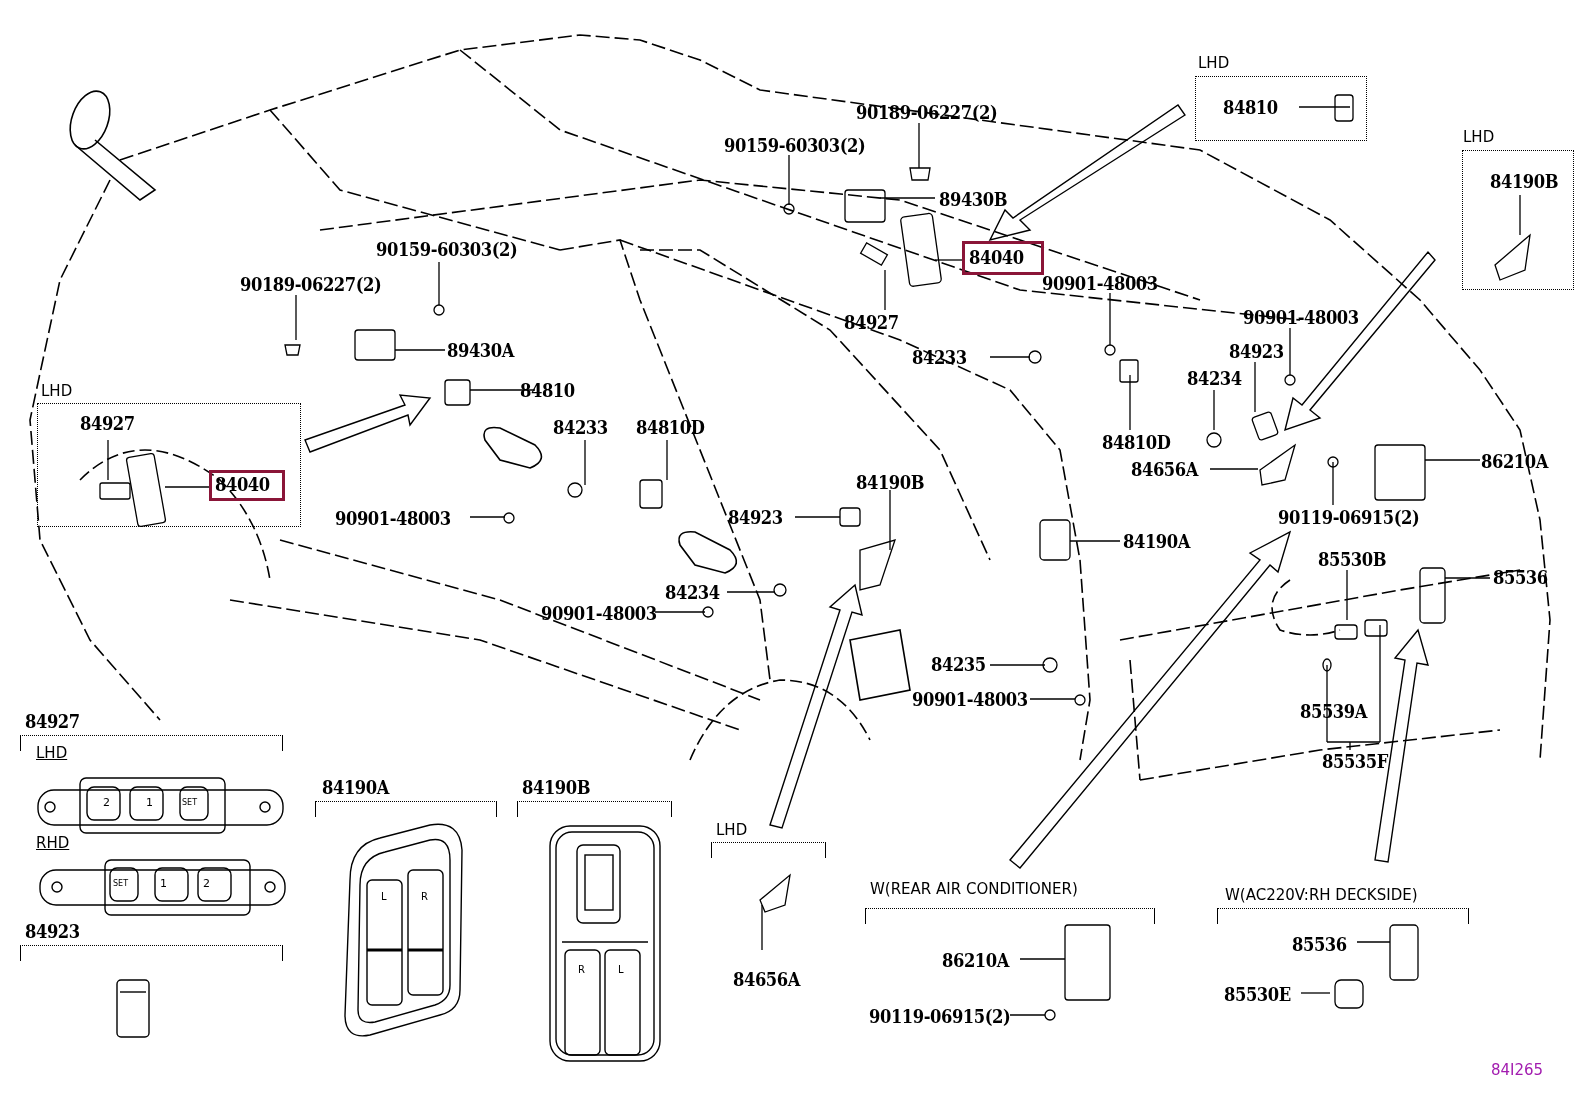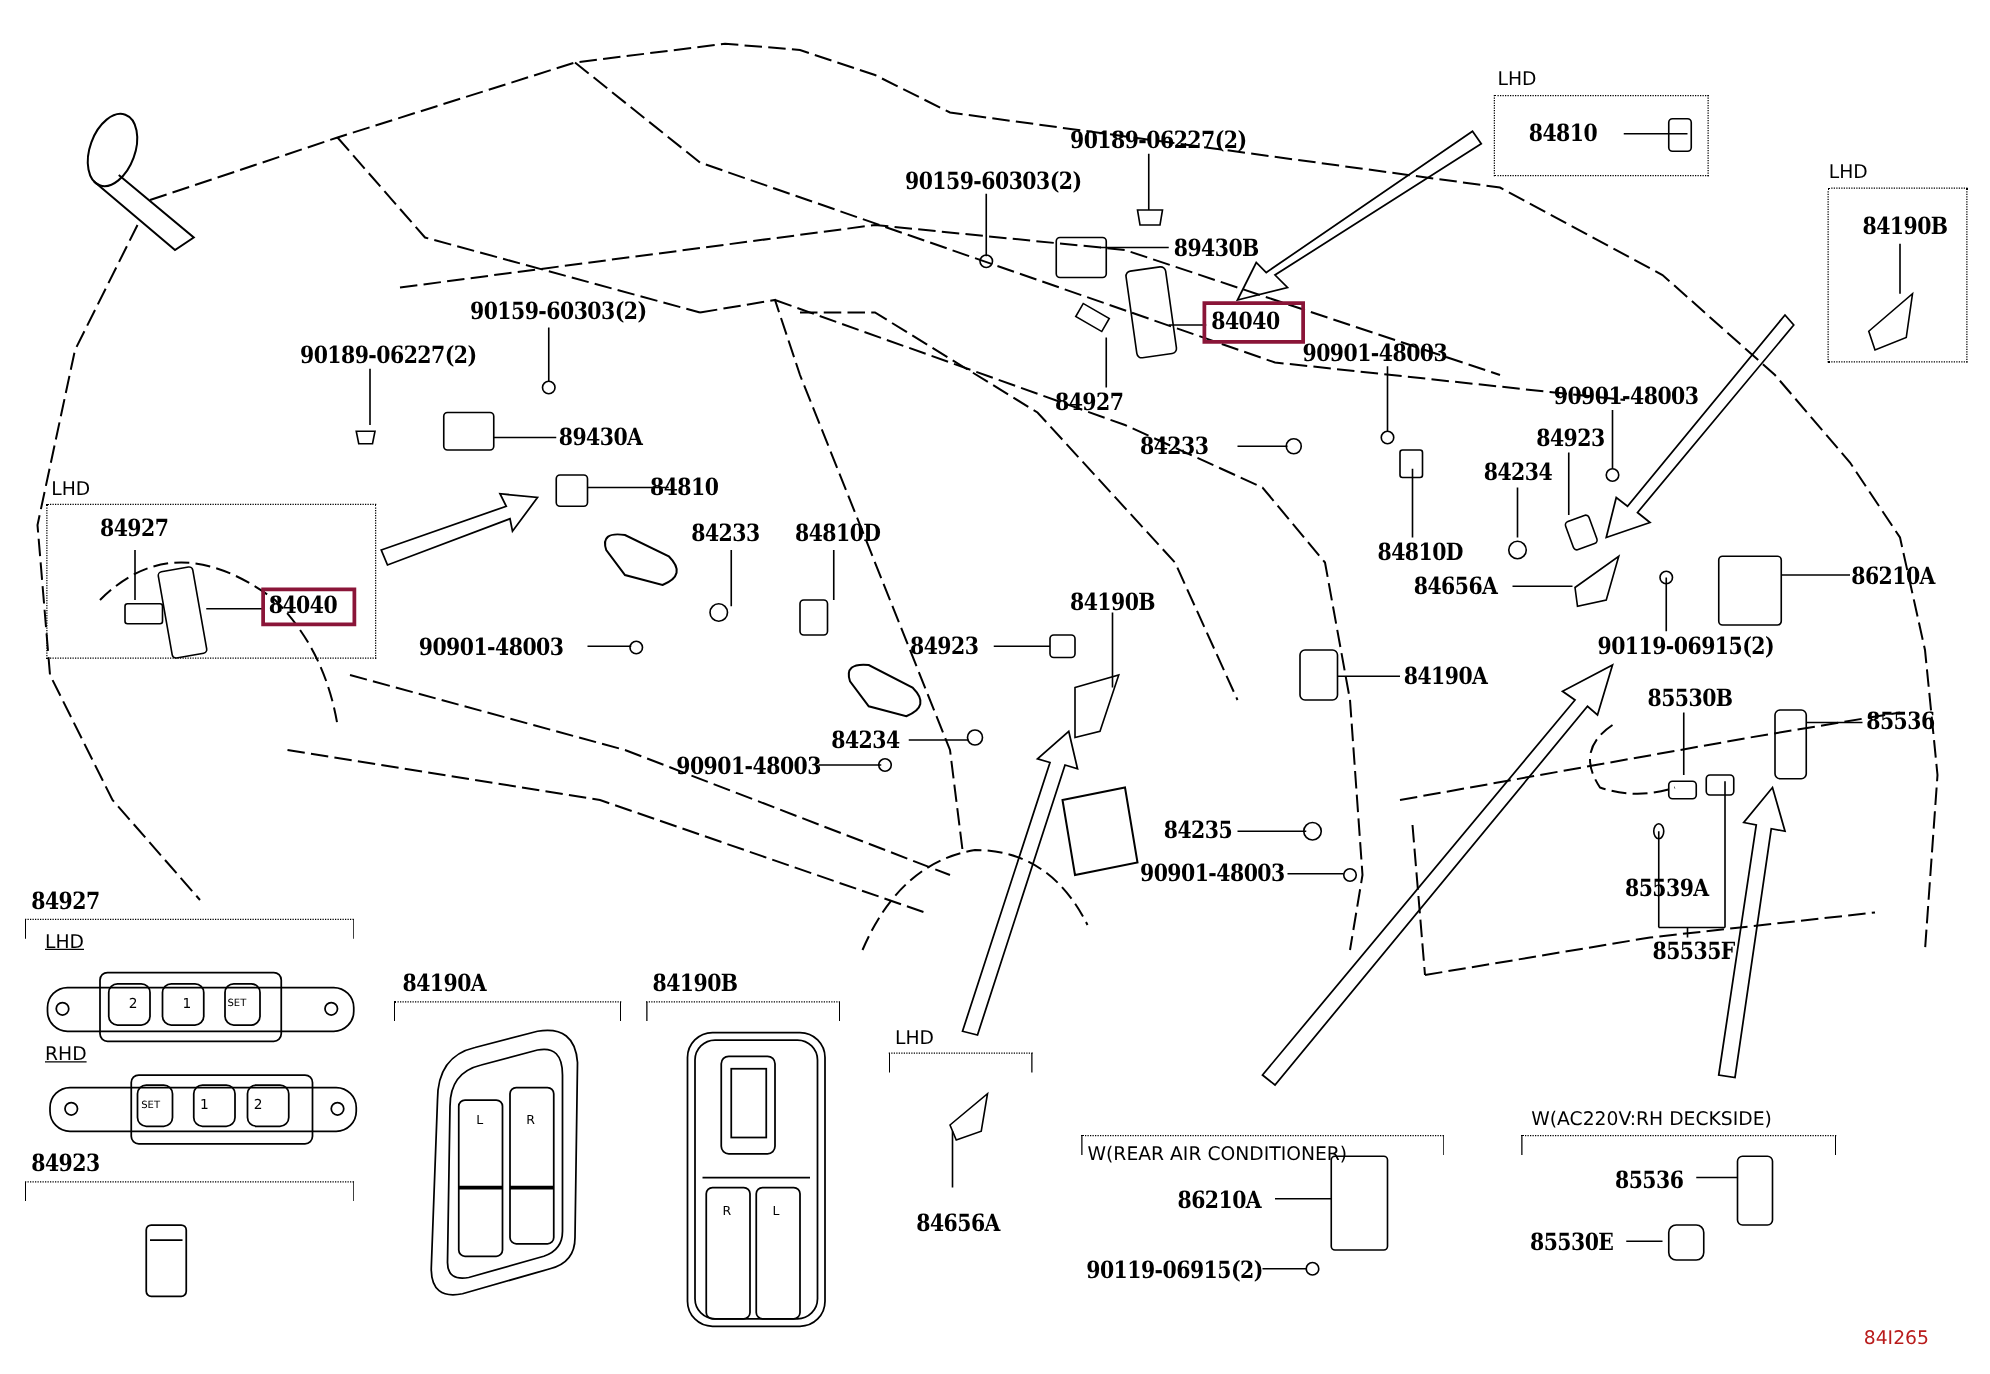--- a/index.html
+++ b/index.html
@@ -3,21 +3,21 @@
 <meta charset="utf-8">
 <style>
   html, body { margin:0; padding:0; background:#ffffff; }
   body { width:1592px; height:1099px; position:relative; overflow:hidden; font-family:"DejaVu Serif", serif; }
   #canvas { position:absolute; left:0; top:0; width:1592px; height:1099px; }
   .lbl { position:absolute; font-family:"DejaVu Serif", serif; font-weight:bold; font-size:19px; color:#000; white-space:nowrap; line-height:1; letter-spacing:-0.5px; transform:scaleX(0.86); transform-origin:left top; }
   .cap { position:absolute; font-family:"DejaVu Sans", sans-serif; font-size:15px; color:#000; white-space:nowrap; line-height:1; }
   .hl { position:absolute; border:3px solid #8a1538; box-sizing:border-box; }
   .box { position:absolute; border:1.5px dotted #000; box-sizing:border-box; }
   .bracket { position:absolute; border-top:1.5px dotted #000; border-left:1.5px solid #000; border-right:1.5px solid #000; height:16px; box-sizing:border-box; }
-  .ref { position:absolute; font-family:"DejaVu Sans", sans-serif; font-size:15px; color:#b91c1c; }
+  .ref { position:absolute; font-family:"DejaVu Sans", sans-serif; font-size:15px; color:#a21caf; }
 </style>
 </head>
 <body>
 
 <svg id="canvas" viewBox="0 0 1592 1099" xmlns="http://www.w3.org/2000/svg" fill="none" stroke="#000" stroke-width="1.6">
 
   <g stroke-dasharray="14 5">
     <path d="M120 160 L270 110 L460 50 L580 35 L640 40 L700 60 L760 90 L1200 150 L1330 220 L1420 300 L1480 370 L1520 430 L1540 520 L1550 620 L1540 760"></path>
     <path d="M270 110 L340 190 L560 250"></path>
     <path d="M460 50 L560 130 L1020 290 L1300 320"></path>
@@ -258,21 +258,21 @@
 
 <div class="lbl" style="left:522px;top:778px">84190B</div>
 <div class="bracket" style="left:517px;top:801px;width:155px"></div>
 <div class="cap" style="left:578px;top:965px;font-size:10px">R</div>
 <div class="cap" style="left:618px;top:965px;font-size:10px">L</div>
 
 <div class="cap" style="left:716px;top:823px">LHD</div>
 <div class="bracket" style="left:711px;top:842px;width:115px"></div>
 <div class="lbl" style="left:733px;top:970px">84656A</div>
 
-<div class="cap" style="left:870px;top:916px">W(REAR AIR CONDITIONER)</div>
+<div class="cap" style="left:870px;top:882px">W(REAR AIR CONDITIONER)</div>
 <div class="bracket" style="left:865px;top:908px;width:290px"></div>
 <div class="lbl" style="left:942px;top:951px">86210A</div>
 <div class="lbl" style="left:869px;top:1007px">90119-06915(2)</div>
 
 <div class="cap" style="left:1225px;top:888px">W(AC220V:RH DECKSIDE)</div>
 <div class="bracket" style="left:1217px;top:908px;width:252px"></div>
 <div class="lbl" style="left:1292px;top:935px">85536</div>
 <div class="lbl" style="left:1224px;top:985px">85530E</div>
 
 <div class="ref" style="left:1491px;top:1061px">84I265</div>

